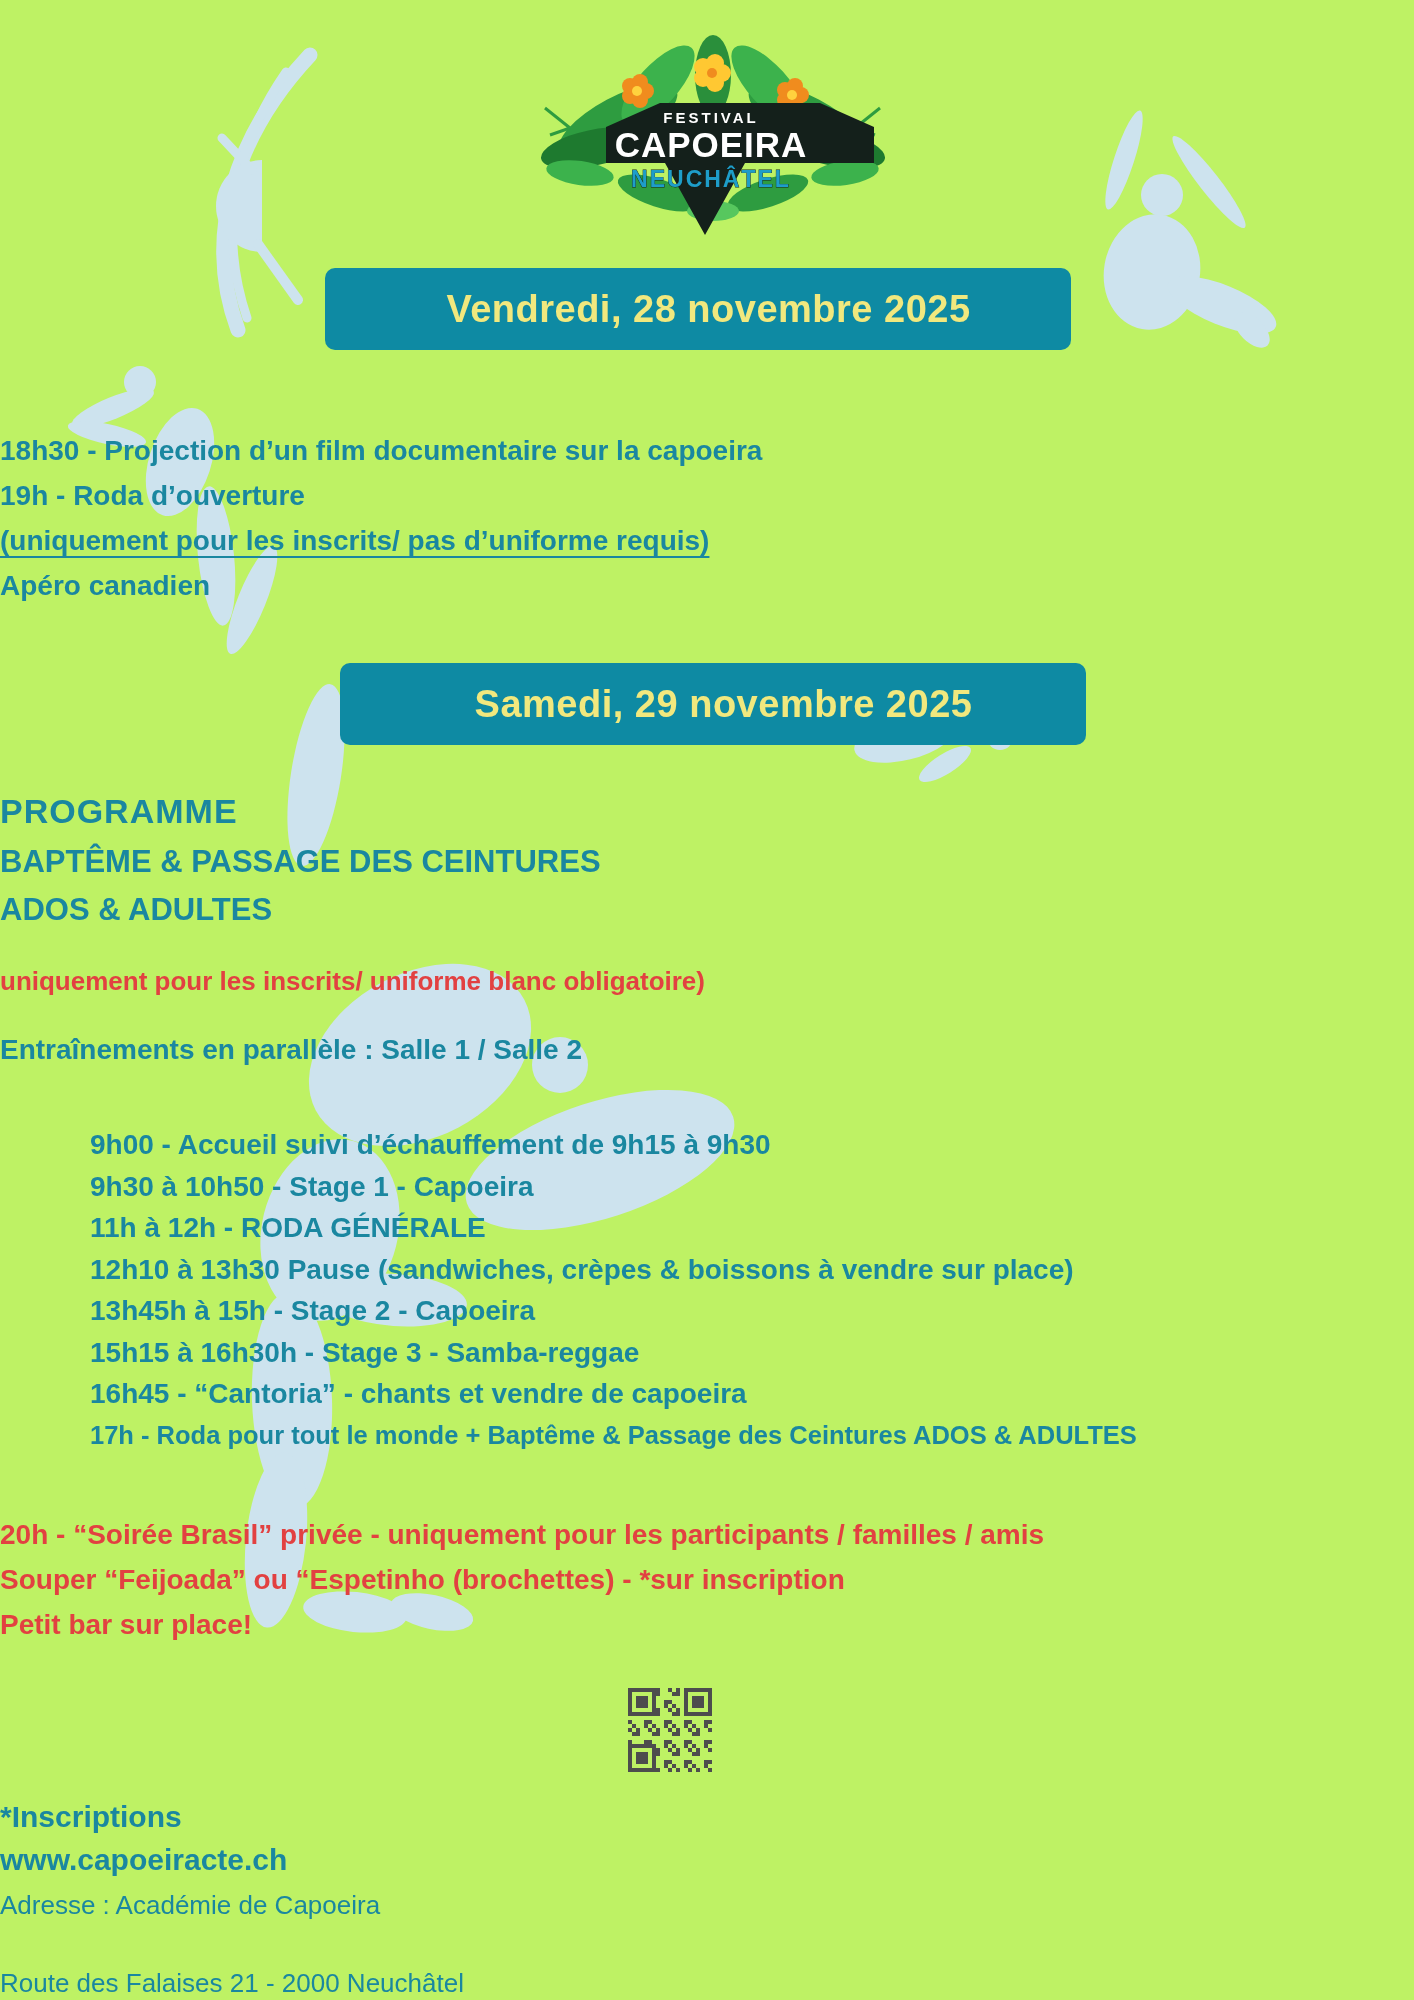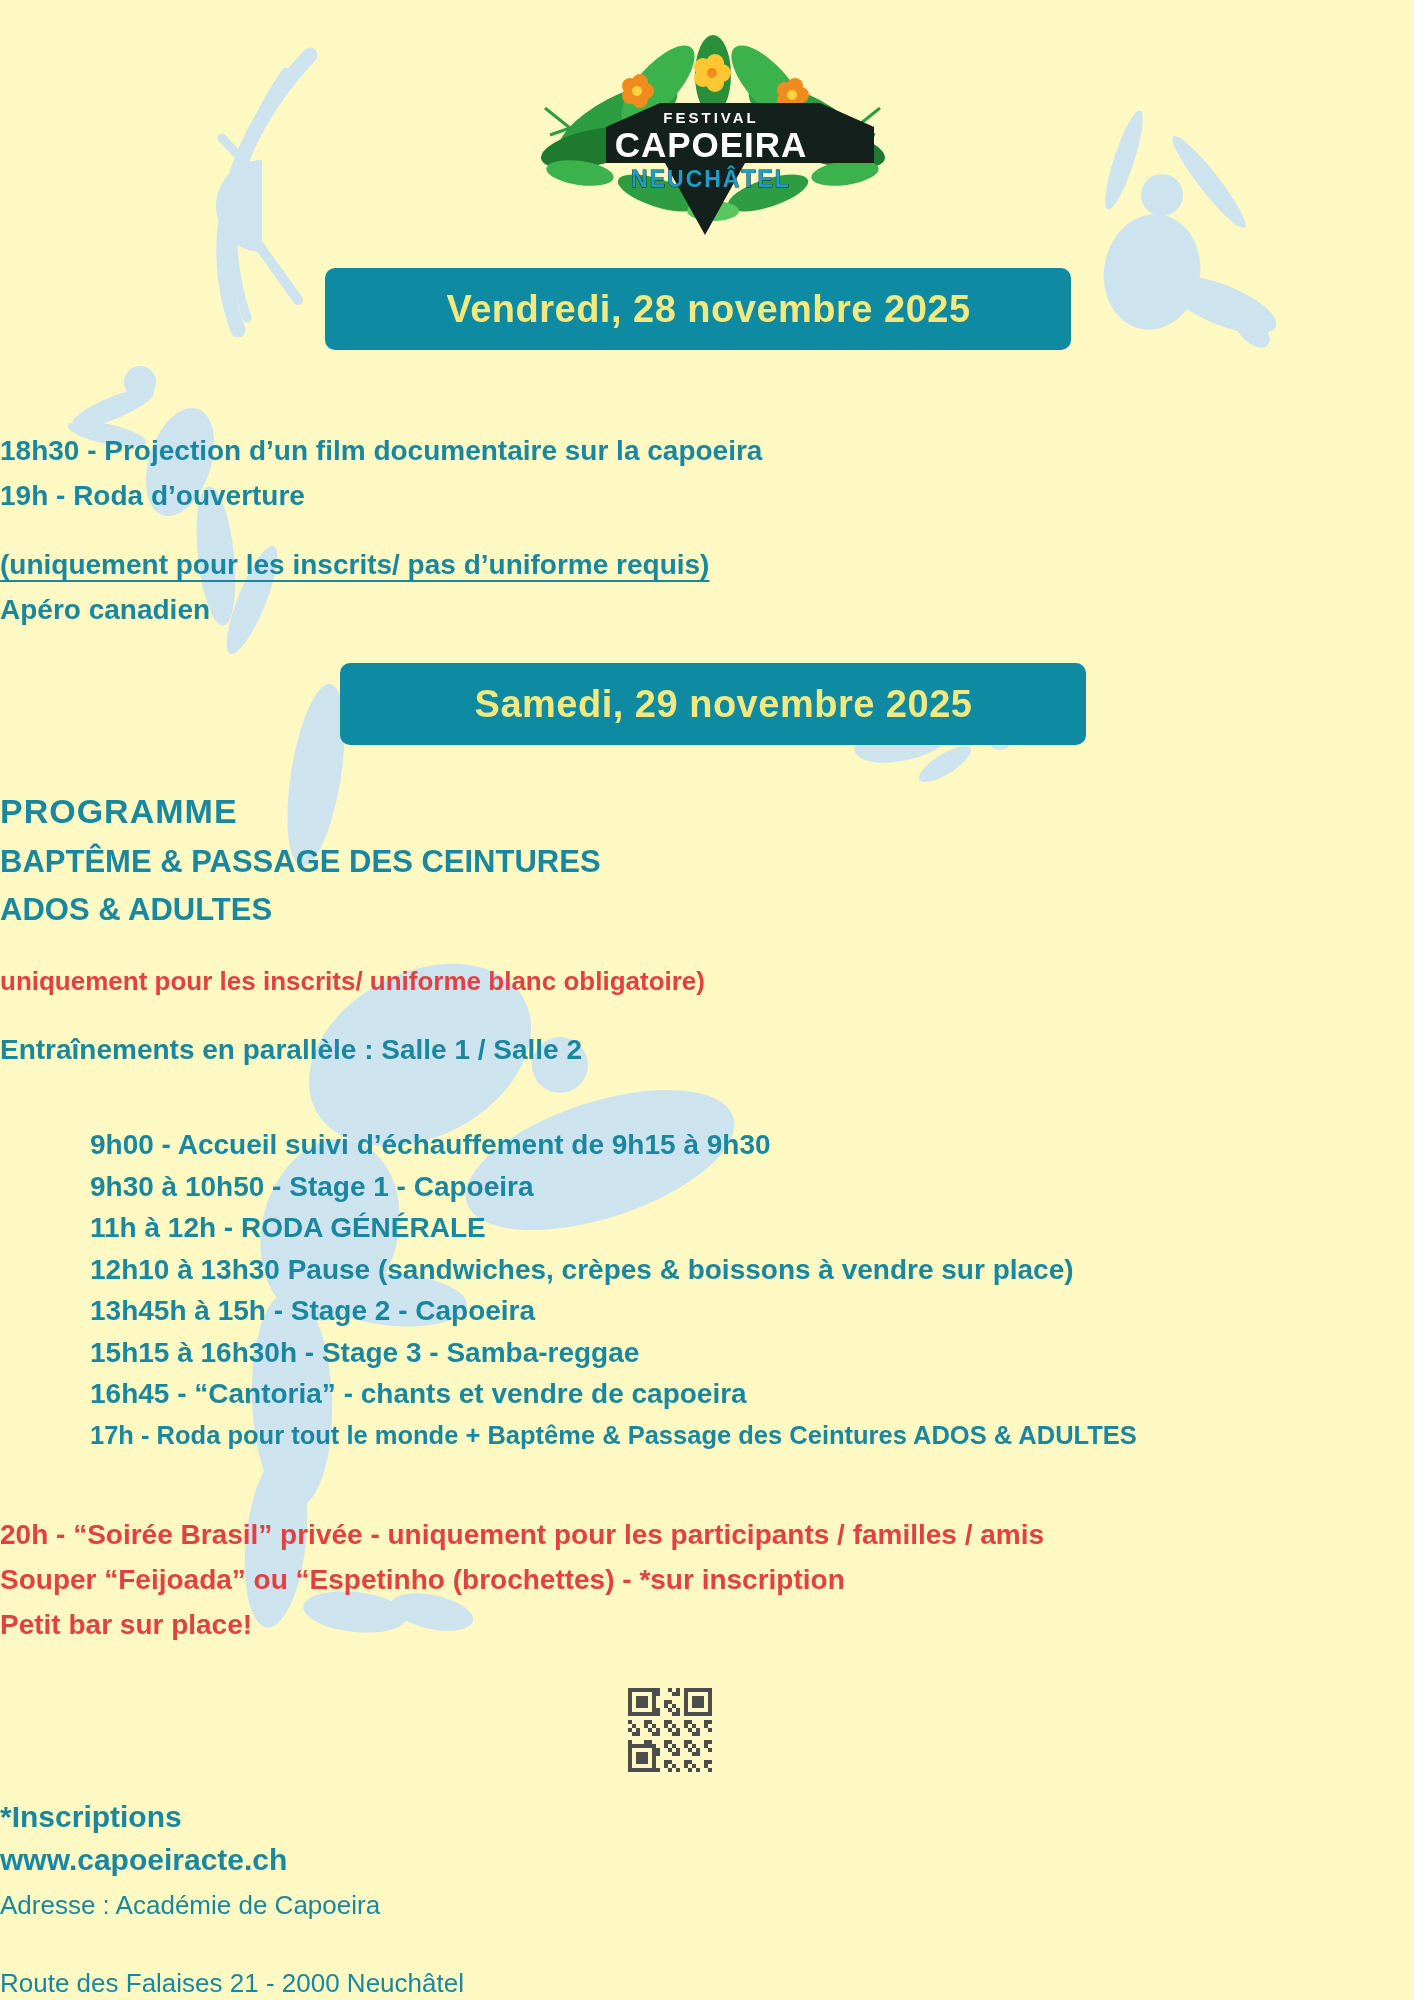--- a/index.html
+++ b/index.html
@@ -1,17 +1,17 @@
 <!DOCTYPE html>
 <html style="--teal-banner: #0e8aa3; --teal-text: #1a87a0; --yellow: #f1e87e; --red: #e24141; --silhouette: #cde3ee; --logo-dark: #14201b; --logo-teal: #1e9dc9; --qr: #4d4d4d;"><head>
 <meta charset="utf-8">
 <style>
   html,body{margin:0;padding:0;background:#ffffff;}
   .page{
-    position:relative;width:1414px;height:2000px;background:#fef9c3;overflow:hidden;
+    position:relative;width:1414px;height:2000px;background:#bef264;overflow:hidden;
     font-family:"Liberation Sans","DejaVu Sans",sans-serif;
   }
   .silhouettes{position:absolute;left:0;top:0;pointer-events:none;}
   .sil-fill{fill:var(--silhouette);}
   .sil-stroke{stroke:var(--silhouette);fill:none;stroke-linecap:round;}
 
   .logo-wrap{position:absolute;left:540px;top:33px;width:345px;height:210px;}
 
   .banner{
     position:absolute;width:725px;height:82px;border-radius:10px;
@@ -20,21 +20,21 @@
     font-size:38px;font-weight:bold;letter-spacing:0.5px;padding-left:21px;
   }
   #banner-friday{left:325px;top:268px;}
   #banner-saturday{left:340px;top:663px;}
 
   .center-block{position:absolute;left:0;text-align:left;font-weight:bold;}
   .teal{color:var(--teal-text);}
   .red{color:var(--red);}
 
   #friday-block{top:428px;width:1360px;font-size:28px;line-height:45px;}
-  .underlined{text-decoration:underline;text-decoration-thickness:2px;text-underline-offset:6px;margin-top:24px;}
+  .underlined{text-decoration:underline;text-decoration-thickness:2px;text-underline-offset:6px;}
 
   #prog-title{top:792px;width:1360px;font-size:34px;letter-spacing:1px;}
   #prog-sub1{top:844px;width:1360px;font-size:31px;}
   #prog-sub2{top:892px;width:1360px;font-size:31px;}
   #red-notice{top:966px;width:1420px;font-size:26px;}
   #parallel{top:1034px;width:1360px;font-size:28px;}
 
   #schedule{
     position:absolute;left:90px;top:1124px;width:1300px;
     color:var(--teal-text);font-weight:bold;font-size:28px;line-height:41.5px;text-align:left;

